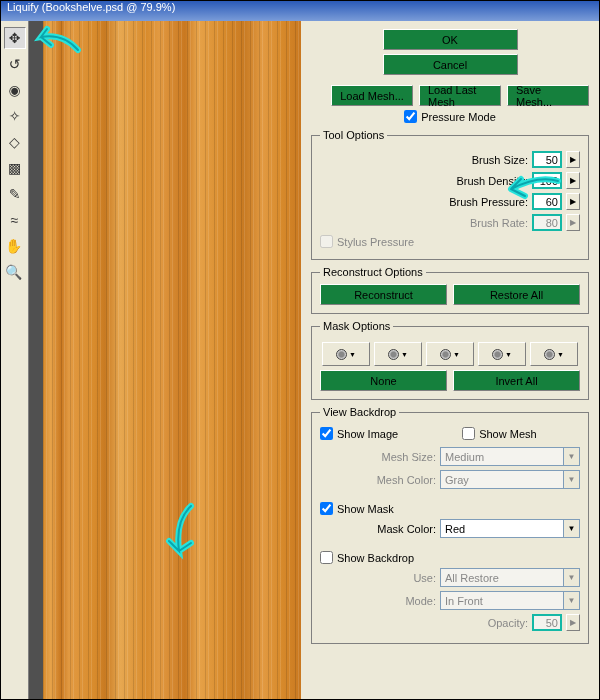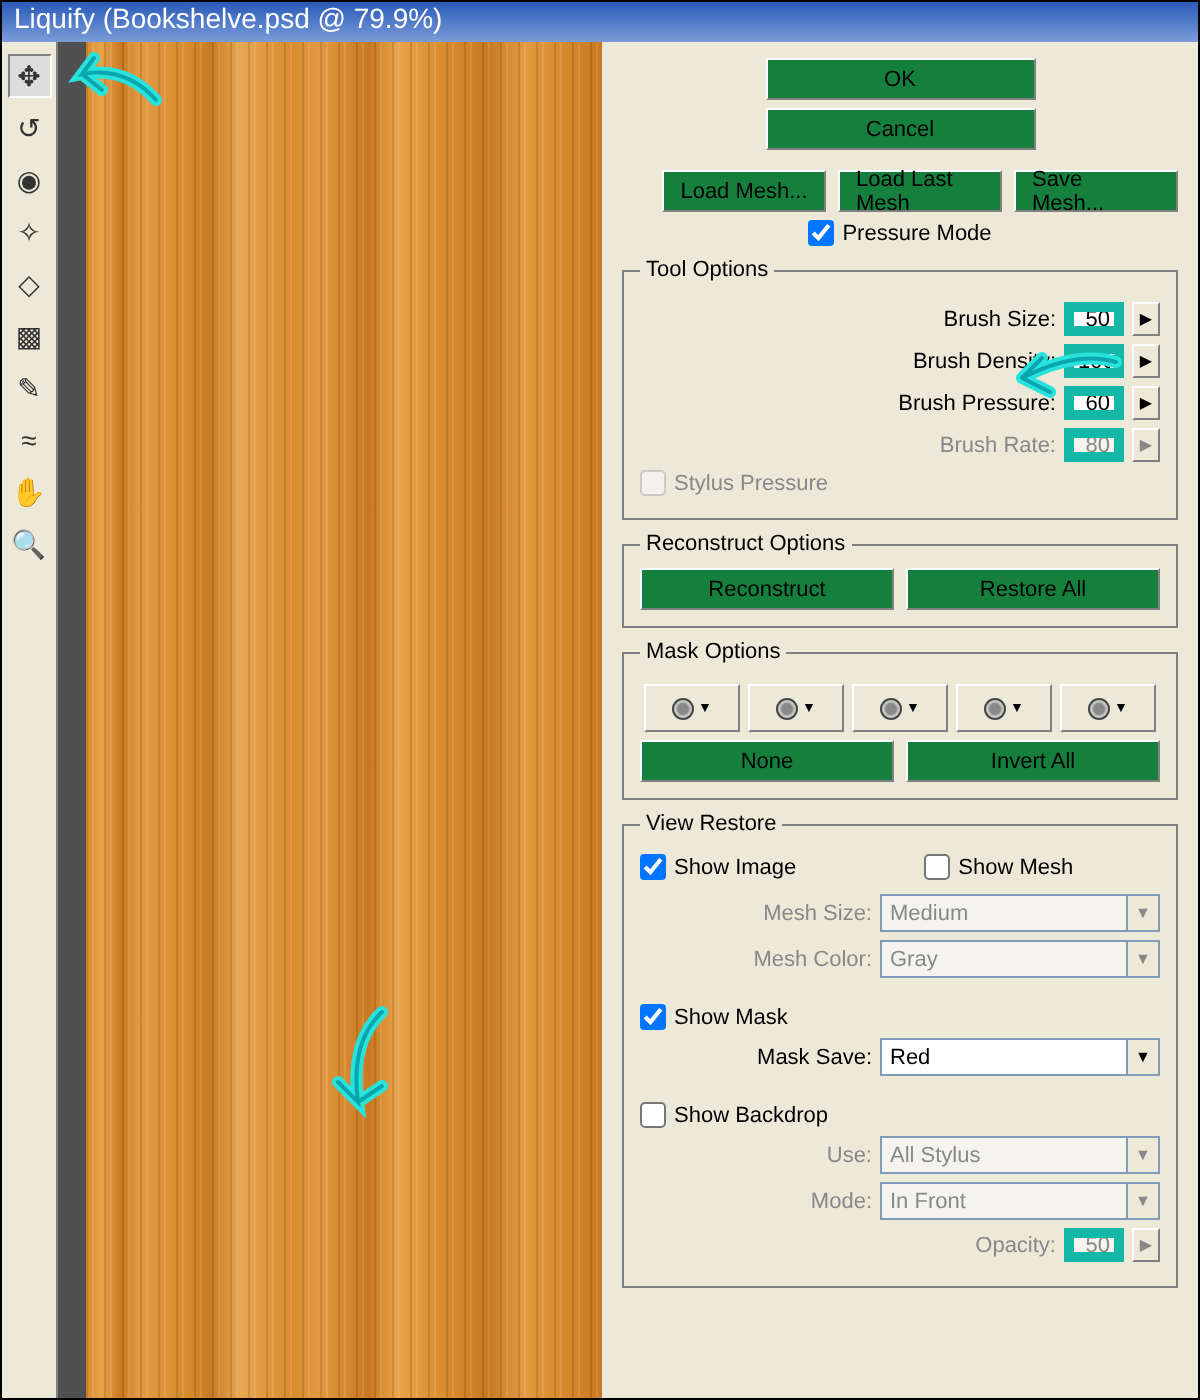--- a/index.html
+++ b/index.html
@@ -1,35 +1,35 @@
 <!DOCTYPE html>
 <html><head>
 <meta charset="utf-8">
 <style>
   * { box-sizing: border-box; font-family: Tahoma, sans-serif; }
   body { margin:0; background:#fff; width:600px; height:700px; position:relative; }
   .frame { width:600px; height:700px; border:1px solid #000; background:#ece9d8; position:relative; overflow:hidden; }
-  .titlebar { height:20px; background:linear-gradient(#2a5ab8,#7a9cd8); color:#fff; font-size:14px; padding:0 6px; }
+  .titlebar { height:20px; background:linear-gradient(#2a5ab8,#7a9cd8); color:#fff; font-size:11px; padding:0 6px; }
   .workarea { display:flex; position:absolute; top:20px; bottom:0; left:0; right:0; }
   .toolbar { width:28px; background:#ece9d8; border-right:1px solid #808080; display:flex; flex-direction:column; align-items:center; padding-top:6px; gap:4px; }
   .toolbar .tool { width:22px; height:22px; display:flex; align-items:center; justify-content:center; font-size:14px; color:#333; border:1px solid transparent; }
   .toolbar .tool.selected { border:1px solid #fff; border-top-color:#808080; border-left-color:#808080; background:#ddd; }
   .canvas-area { width:272px; background:#505050; position:relative; }
   .wood { position:absolute; left:14px; top:0; width:258px; height:100%; background:linear-gradient(90deg,#d88b2c,#e7a34a 3%,#c97820 7%,#e29a42 10%,#d88b2c 20%,#c87a22 24%,#e7a851 30%,#d88b2c 40%,#e29a42 45%,#c97820 55%,#e7a34a 60%,#d88b2c 70%,#c87a22 78%,#e29a42 85%,#d88b2c 92%,#c97820 100%); overflow:hidden; }
   .wood::before{content:"";position:absolute;inset:0;background:repeating-linear-gradient(90deg,rgba(0,0,0,.12) 0 1px,transparent 1px 3px,rgba(255,255,255,.12) 3px 4px,transparent 4px 9px);}  
   .panel { flex:1; background:#ece9d8; padding:8px 10px 10px 10px; overflow:hidden; }
   .btn { display:inline-flex; align-items:center; justify-content:center; background:#15803d; border:1px solid #808080; border-top-color:#fff; border-left-color:#fff; font-size:11px; height:21px; padding:0 8px; }
   .widebtn { width:135px; }
   .row { display:flex; gap:6px; }
   fieldset { border:1px solid #808080; padding:6px 8px 8px 8px; margin:6px 0; }
   legend { font-size:11px; padding:0 3px; }
   .opt-row { display:flex; align-items:center; justify-content:flex-end; gap:4px; margin:4px 0; font-size:11px; }
   .opt-row .lab { text-align:right; }
   .opt-row.disabled { color:#888; }
-  .numbox { width:30px; height:17px; border:5px solid #14b8a6; background:#fff; font-size:11px; text-align:right; padding:1px 2px; }
+  .numbox { width:30px; height:17px; border:2px solid #14b8a6; background:#fff; font-size:11px; text-align:right; padding:1px 2px; }
   .numbox.disabled { background:#f4f3ee; color:#888; }
   .stepbtn { width:14px; height:17px; border:1px solid #808080; border-top-color:#fff; border-left-color:#fff; font-size:8px; display:flex; align-items:center; justify-content:center; }
   .check { display:flex; align-items:center; gap:4px; font-size:11px; margin:3px 0; }
   .check input { width:13px; height:13px; margin:0; }
   .check.disabled { color:#888; }
   .masks { display:flex; gap:4px; justify-content:center; margin:4px 0; }
   .maskbtn { width:48px; height:24px; border:1px solid #808080; border-top-color:#fff; border-left-color:#fff; display:flex; align-items:center; justify-content:center; font-size:10px; gap:1px; }
   .maskbtn span.circle{ display:inline-block; width:11px;height:11px;border:1px solid #444;border-radius:50%; background:radial-gradient(circle,#888 40%,#ccc 60%);}
   .maskbtn .dd{font-size:7px;margin-left:1px;}
   .drop { height:19px; border:1px solid #7f9db9; background:#fff; display:flex; align-items:center; justify-content:space-between; padding:0 0 0 4px; font-size:11px; }
@@ -136,21 +136,21 @@
               <span class="dd">▼</span>
             </div>
         </div>
         <div class="row">
           <div class="btn" style="flex:1">None</div>
           <div class="btn" style="flex:1">Invert All</div>
         </div>
       </fieldset>
 
       <fieldset>
-        <legend>View Restore</legend>
+        <legend>View Backdrop</legend>
         <div style="display:flex;gap:64px">
           <label class="check">
               <input type="checkbox" checked="" style="">
               <span>Show Image</span>
             </label>
           <label class="check">
               <input type="checkbox" style="">
               <span>Show Mesh</span>
             </label>
         </div>
@@ -167,35 +167,35 @@
               <span>Gray</span>
               <div class="arrow">▼</div>
             </div>
           </div>
         <div style="height:6px"></div>
         <label class="check">
             <input type="checkbox" checked="" style="">
             <span>Show Mask</span>
           </label>
         <div class="opt-row">
-            <span class="lab">Mask Save:</span>
+            <span class="lab">Mask Color:</span>
             <div class="drop" style="width:140px">
               <span>Red</span>
               <div class="arrow">▼</div>
             </div>
           </div>
         <div style="height:6px"></div>
         <label class="check">
             <input type="checkbox" style="">
             <span>Show Backdrop</span>
           </label>
         <div class="opt-row disabled">
             <span class="lab">Use:</span>
             <div class="drop disabled" style="width:140px">
-              <span>All Stylus</span>
+              <span>All Restore</span>
               <div class="arrow">▼</div>
             </div>
           </div>
         <div class="opt-row disabled">
             <span class="lab">Mode:</span>
             <div class="drop disabled" style="width:140px">
               <span>In Front</span>
               <div class="arrow">▼</div>
             </div>
           </div>

